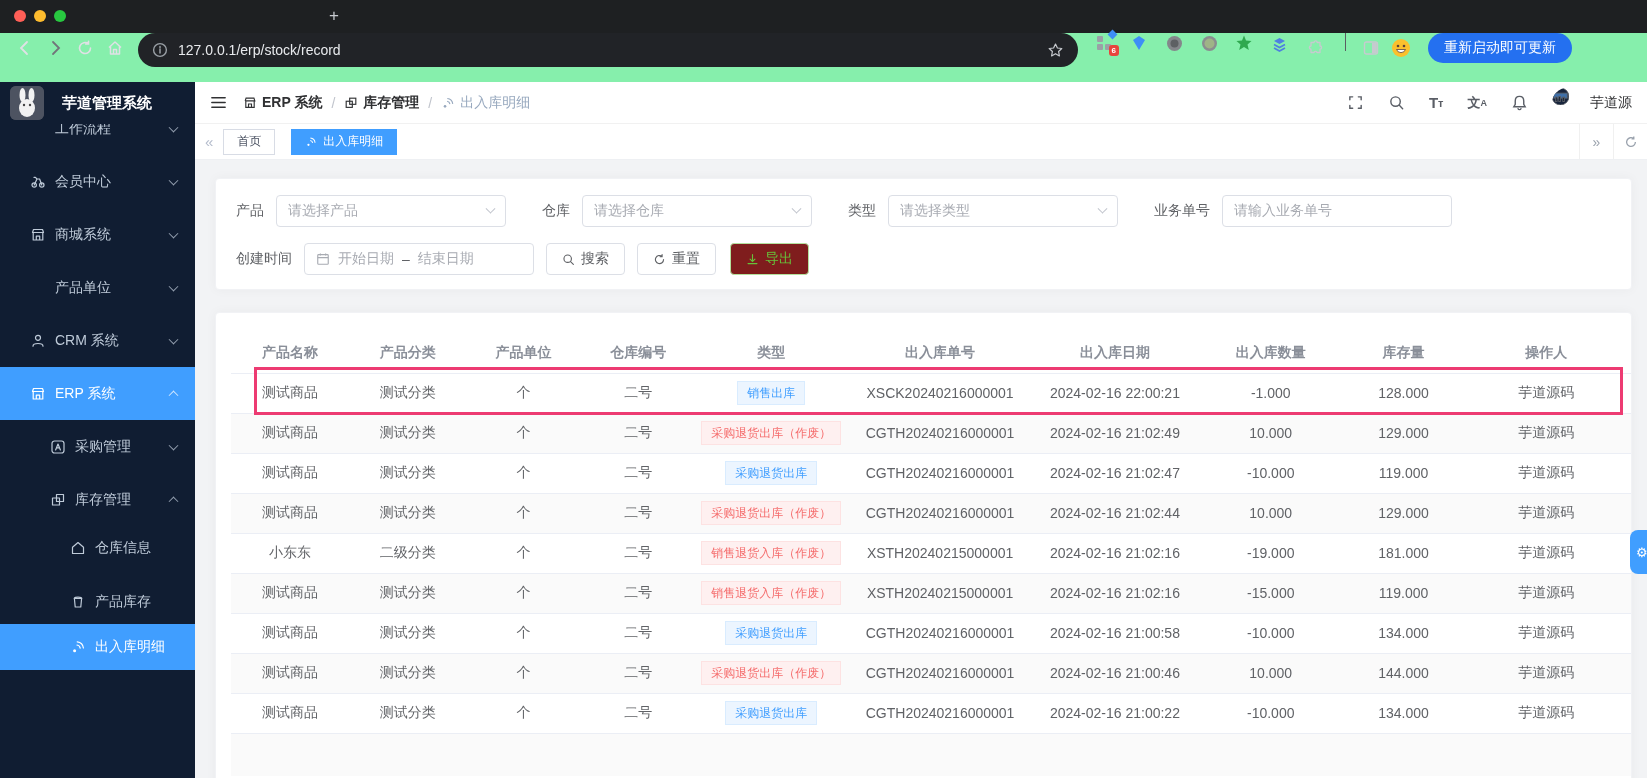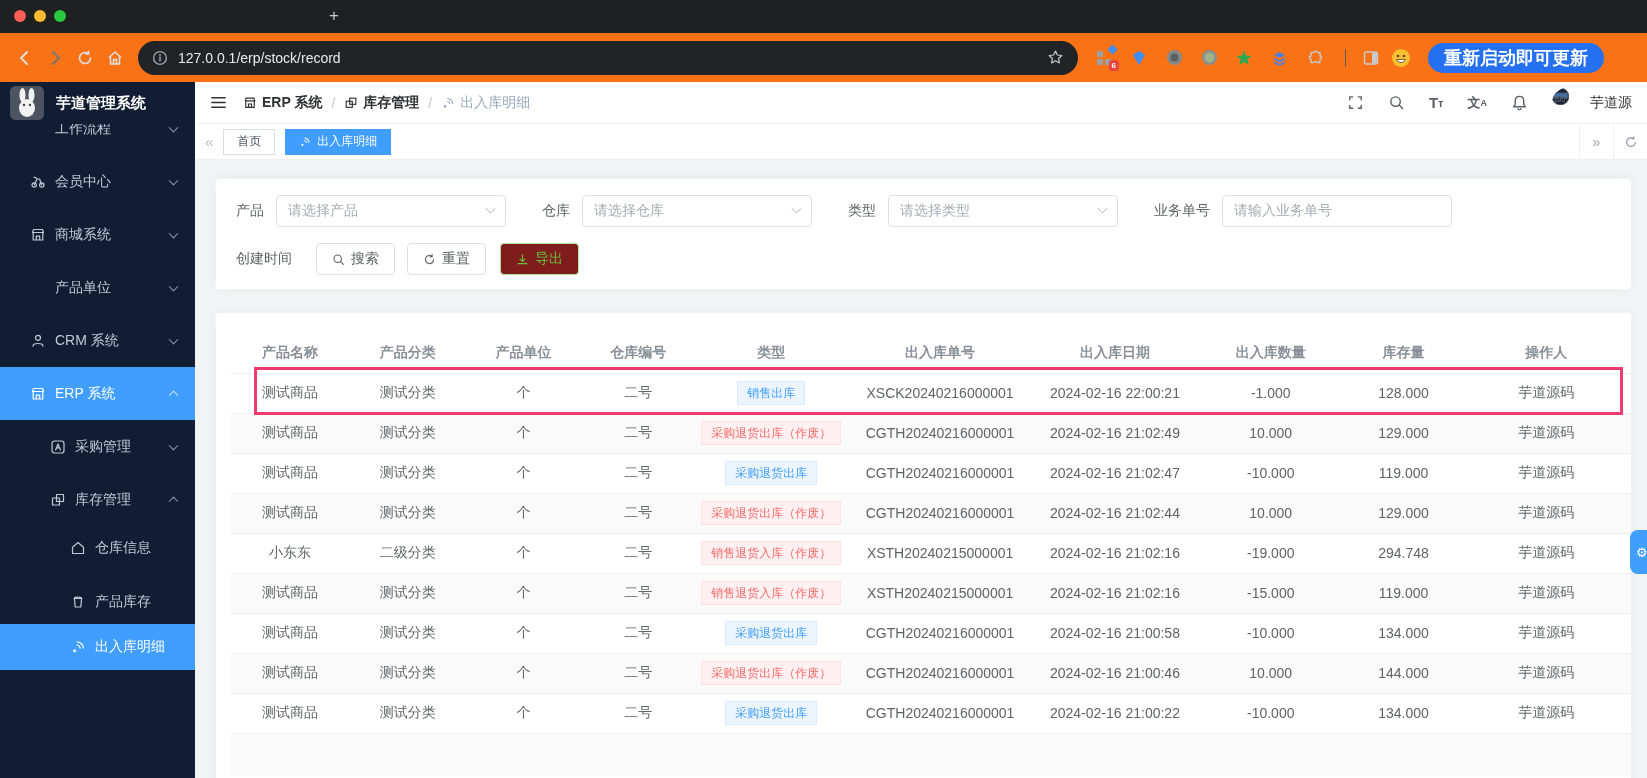--- a/index.html
+++ b/index.html
@@ -8,34 +8,34 @@
 svg{display:block}
 
 .tabstrip{height:33px;background:#1e2022;position:relative}
 .lights{position:absolute;left:14px;top:10px;display:flex;gap:8px}
 .light{width:12px;height:12px;border-radius:50%}
 .l-red{background:#ff5f57}.l-yel{background:#febc2e}.l-grn{background:#28c840}
 .btab{position:absolute;left:88px;top:5px;width:220px;height:28px;background:#34363b;border-radius:9px 9px 0 0;display:flex;align-items:center;padding:0 10px;gap:8px}
 .btab-title{color:#dfe1e5;font-size:12px;flex:1;white-space:nowrap;overflow:hidden}
 .btab-close{color:#c7cacf;font-size:13px;cursor:pointer}
 .newtab{position:absolute;left:322px;top:4px;color:#c7cacf;font-size:17px;width:24px;height:24px;display:flex;align-items:center;justify-content:center}
-.toolbar{height:49px;background:#f97316;display:flex;align-items:center;padding:0 10px}
+.toolbar{height:49px;background:#86efac;display:flex;align-items:flex-start;padding:0 10px}
 .navbtn{width:30px;height:30px;display:flex;align-items:center;justify-content:center;border-radius:50%;flex:0 0 auto}
 .omnibox{width:940px;height:34px;background:#212327;border-radius:17px;display:flex;align-items:center;padding:0 14px;gap:10px;margin-left:8px;flex:0 0 auto}
 .omni-url{color:#e8eaed;font-size:14px;flex:1;white-space:nowrap}
 .ext-row{display:flex;align-items:center;gap:15px;margin-left:16px}
 .ext{width:20px;height:20px;position:relative;display:flex;align-items:center;justify-content:center}
 .ext .badge6{position:absolute;right:-5px;bottom:-3px;background:#e8453c;color:#fff;font-size:8px;line-height:11px;padding:0 3px;border-radius:3px;font-weight:bold}
 .ext .bluedot{position:absolute;right:-2px;top:-2px;width:7px;height:7px;background:#3d8ef7;transform:rotate(45deg)}
 .vsep{width:1px;height:18px;background:#5a5d62;margin-left:14px}
-.update-pill{height:30px;border-radius:15px;background:#2470f0;color:#fff;font-size:18px;font-weight:bold;display:flex;align-items:center;padding:0 16px;margin-left:12px;white-space:nowrap}
+.update-pill{height:30px;border-radius:15px;background:#2470f0;color:#fff;font-size:14px;font-weight:normal;display:flex;align-items:center;padding:0 16px;margin-left:12px;white-space:nowrap}
 
 .app{display:flex;height:696px}
 .sidebar{width:195px;background:#101d32;position:relative;flex-shrink:0;overflow:hidden}
-.logo-row{position:absolute;top:0;left:0;right:0;height:42px;background:#101d32;z-index:3;display:flex;align-items:center;padding:4px 10px;gap:12px}
+.logo-row{position:absolute;top:0;left:0;right:0;height:42px;background:#101d32;z-index:3;display:flex;align-items:center;padding:4px 10px;gap:18px}
 .logo-avatar{width:34px;height:34px;border-radius:6px;overflow:hidden;background:#494f59}
 .logo-title{color:#fff;font-size:15px;font-weight:bold;white-space:nowrap}
 .menu{padding-top:20px}
 .menu-item{height:53px;display:flex;align-items:center;color:#bfcbd9;font-size:14px;position:relative;cursor:pointer;white-space:nowrap}
 .menu-item.l1{padding-left:30px}
 .menu-item.l2{padding-left:50px}
 .menu-item.l3{padding-left:70px;height:44px}
 .menu-item:nth-child(10){margin-top:10px}
 .menu-item.active{background:#409eff;color:#fff}
 .menu-item.active.l3{height:46px}
@@ -55,21 +55,21 @@
 .crumb.current{color:#97a8be;font-weight:normal}
 .nav-right{margin-left:auto;display:flex;align-items:center;gap:24px;color:#5a5e66;white-space:nowrap}
 .nav-right .ficon{display:flex;align-items:center;justify-content:center}
 .nav-right svg{width:17px;height:17px;fill:none;stroke:currentColor;stroke-width:1.5;stroke-linecap:round}
 .user{display:flex;align-items:center;gap:8px}
 .user-avatar{width:30px;height:30px;border-radius:50%;overflow:hidden}
 .user-name{font-size:14px;color:#303133}
 
 .tabsbar{height:36px;background:#fff;display:flex;align-items:center;padding-left:10px;border-bottom:1px solid #eef0f3}
 .collapse{color:#b4bccc;font-size:15px;margin-right:12px;letter-spacing:-2px}
-.tag{height:26px;display:flex;align-items:center;padding:0 13px;border:1px solid #d8dce5;color:#495060;font-size:12px;background:#fff;margin-right:10px;gap:6px;cursor:pointer}
+.tag{height:26px;display:flex;align-items:center;padding:0 13px;border:1px solid #d8dce5;color:#495060;font-size:12px;background:#fff;margin-right:16px;gap:6px;cursor:pointer}
 .tag.active{background:#409eff;border-color:#409eff;color:#fff}
 .tag svg{width:12px;height:12px;fill:none;stroke:currentColor;stroke-width:1.4}
 .tabsbar-right{margin-left:auto;display:flex;align-self:stretch}
 .tb-btn{width:34px;border-left:1px solid #f0f0f0;display:flex;align-items:center;justify-content:center;color:#9aa2ad;font-size:14px;cursor:pointer}
 .tb-btn svg{width:14px;height:14px;fill:none;stroke:currentColor;stroke-width:1.5}
 
 .page{flex:1;padding:0 15px 0 20px;overflow:hidden;position:relative}
 .card{background:#fff;border-radius:4px;box-shadow:0 0 12px rgba(0,0,0,.04);border:1px solid #f1f2f5}
 .filter-card{margin-top:18px;padding:16px 20px 14px}
 .filter-row{display:flex;align-items:center}
@@ -441,20 +441,29 @@
           <div class="f-group" style="margin-right:0">
             <span class="f-label">业务单号</span>
             <div class="tinput">
               <span>请输入业务单号</span>
             </div>
           </div>
         </div>
         <div class="filter-row">
           <div class="f-group" style="margin-right:0">
             <span class="f-label">创建时间</span>
+            <div class="tinput drange">
+              <svg viewBox="0 0 16 16">
+                  <rect x="2" y="3" width="12" height="11" rx="1" fill="none"></rect>
+                  <path d="M2 6.5 H14 M5 1.8 V4 M11 1.8 V4"></path>
+                </svg>
+              <span>开始日期</span>
+              <span class="dsep">–</span>
+              <span>结束日期</span>
+            </div>
           </div>
           <button class="btn search">
             <svg viewBox="0 0 16 16">
                 <circle cx="7" cy="7" r="4.6" fill="none"></circle>
                 <path d="M10.5 10.5 L14 14"></path>
               </svg>
             <span>搜索</span>
           </button>
           <button class="btn">
             <svg viewBox="0 0 16 16">
@@ -551,21 +560,21 @@
   </tr>
               <tr>
     <td>小东东</td>
     <td>二级分类</td>
     <td>个</td>
     <td>二号</td>
     <td><span class="badge badge-red">销售退货入库（作废）</span></td>
     <td>XSTH20240215000001</td>
     <td>2024-02-16 21:02:16</td>
     <td>-19.000</td>
-    <td>294.748</td>
+    <td>181.000</td>
     <td>芋道源码</td>
   </tr>
               <tr class="stripe">
     <td>测试商品</td>
     <td>测试分类</td>
     <td>个</td>
     <td>二号</td>
     <td><span class="badge badge-red">销售退货入库（作废）</span></td>
     <td>XSTH20240215000001</td>
     <td>2024-02-16 21:02:16</td>

